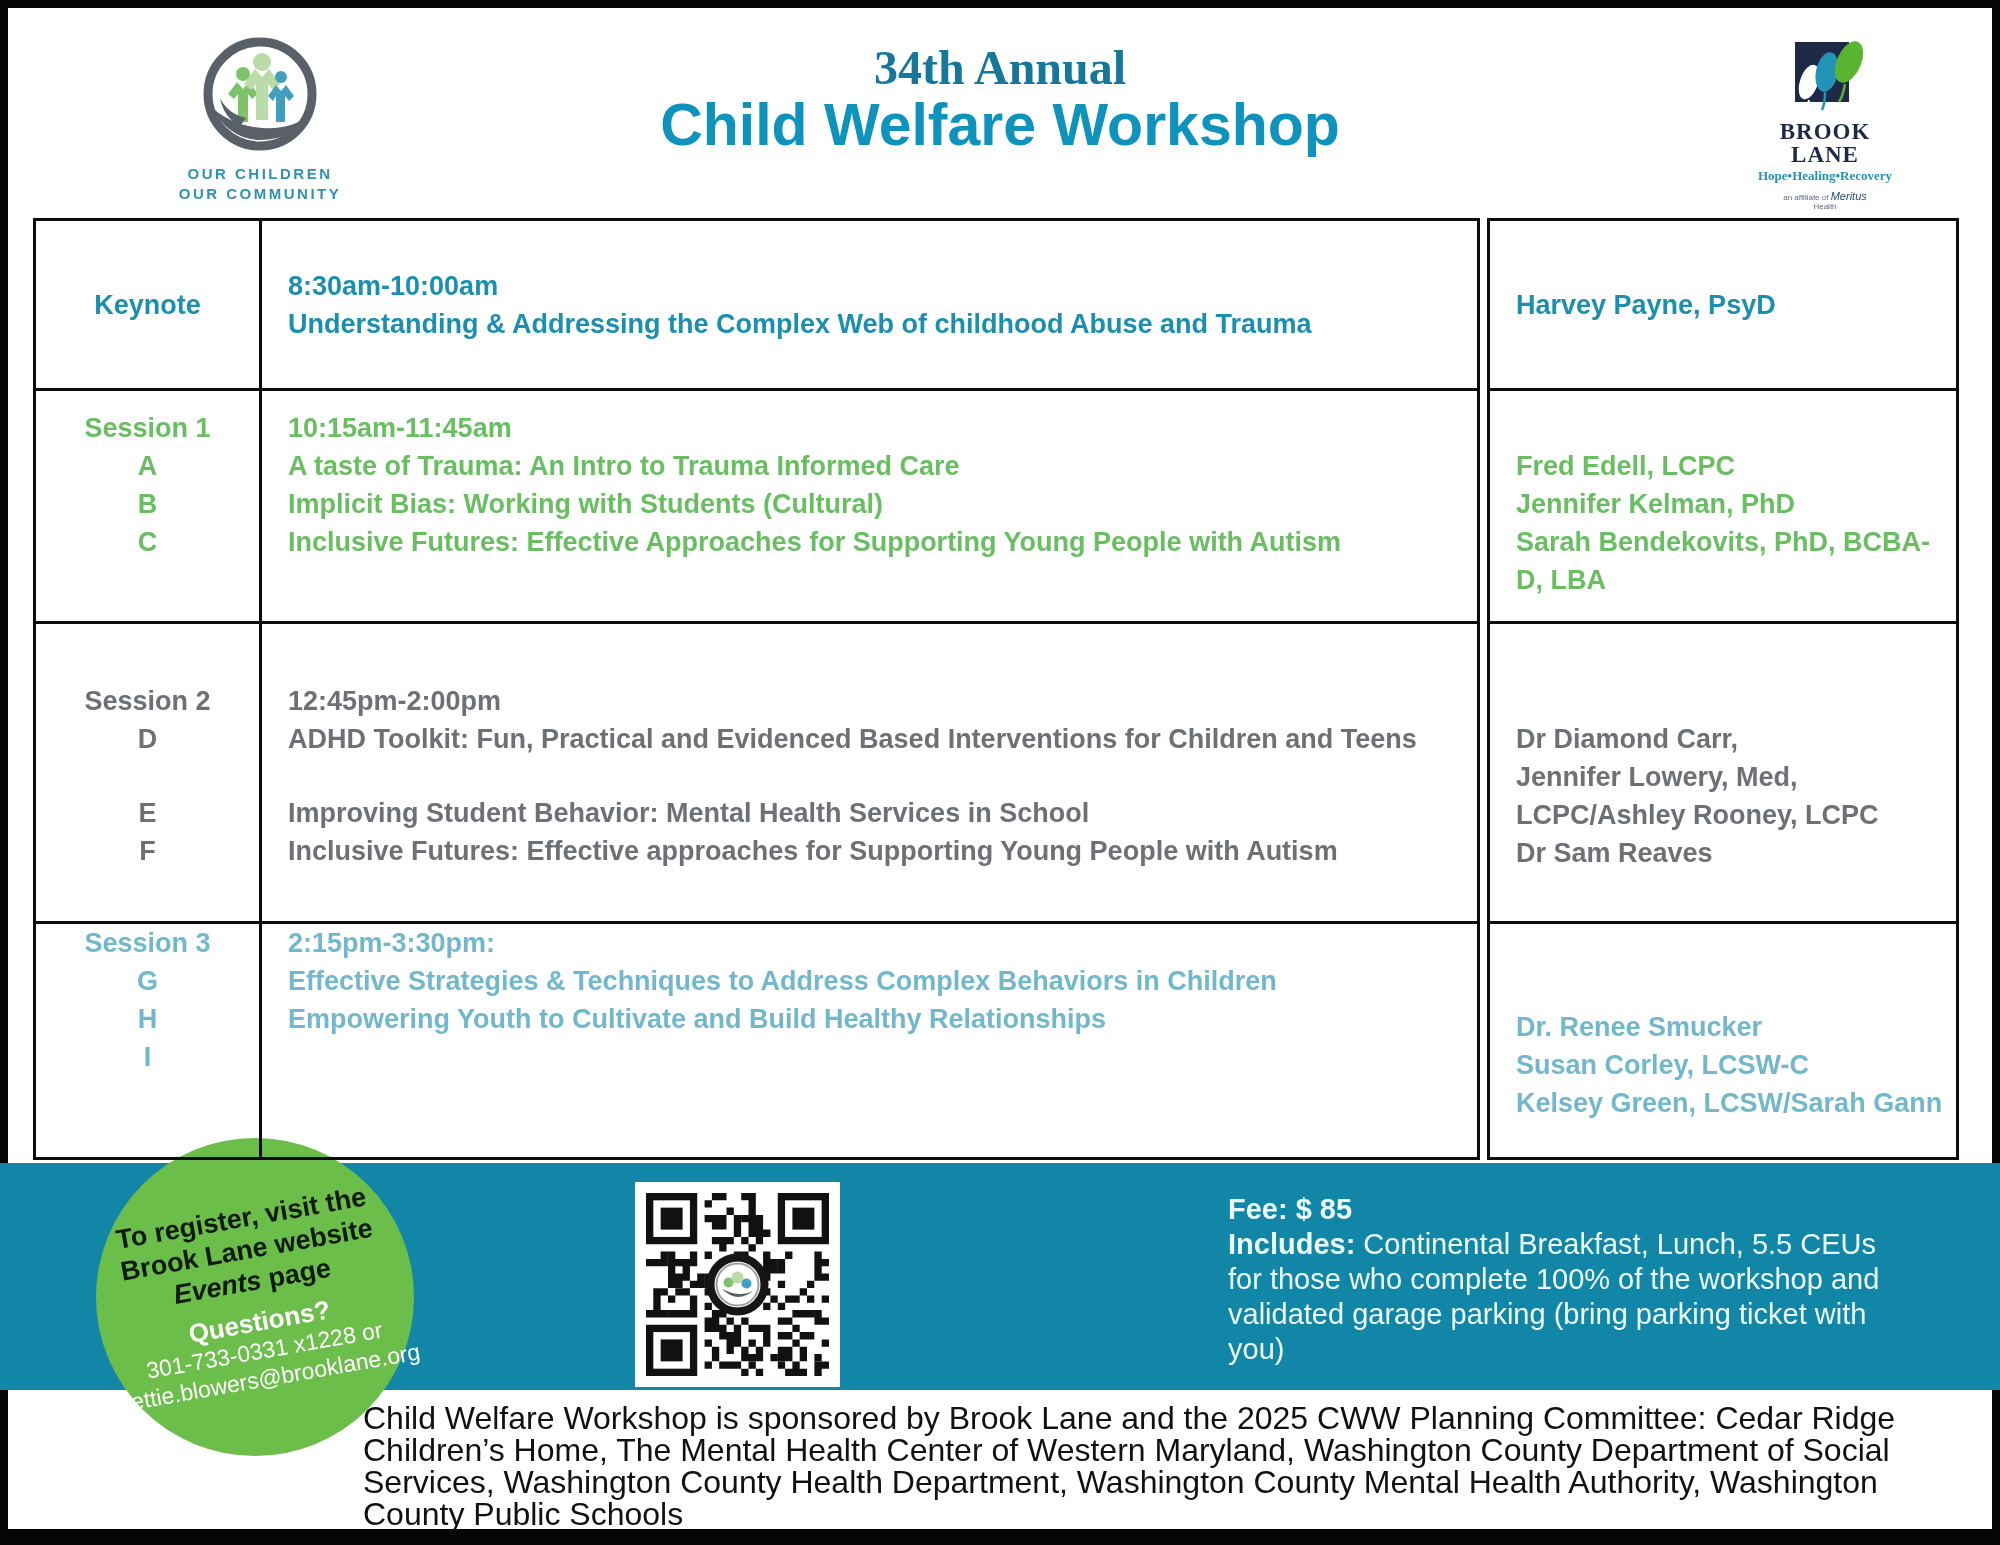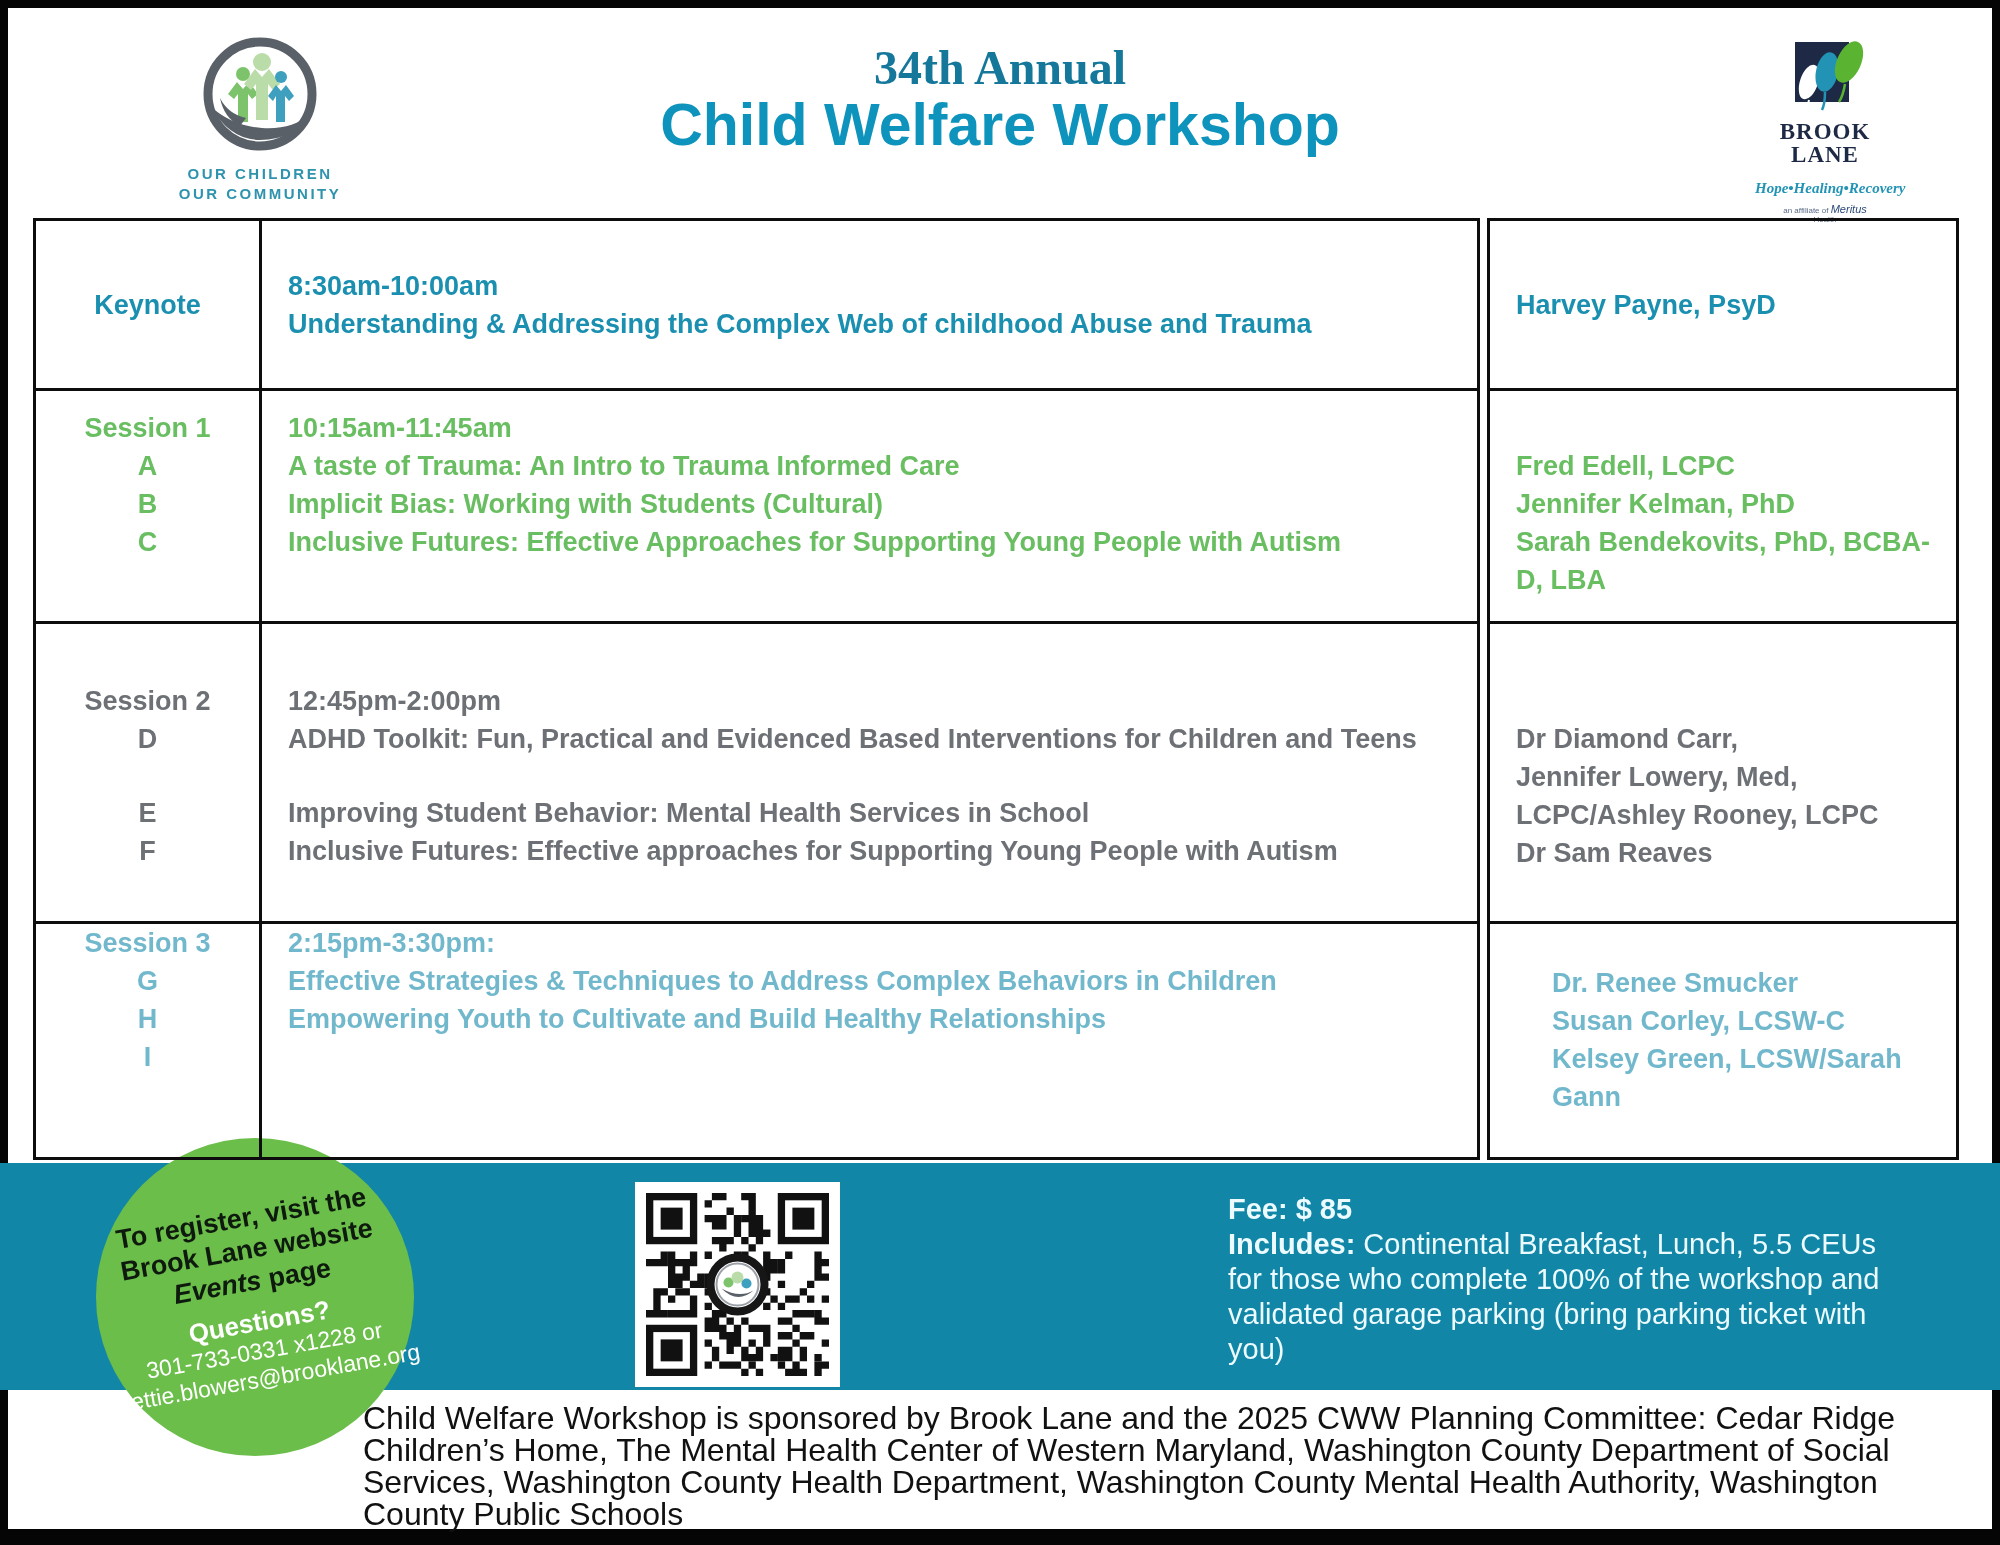--- a/index.html
+++ b/index.html
@@ -8,38 +8,38 @@
   .frame{position:absolute;inset:0;border:8px solid #050505;border-bottom-width:16px;z-index:1;}
 
   
   .occ-logo{position:absolute;left:168px;top:36px;width:184px;text-align:center;z-index:3;}
   .occ-text{margin-top:2px;color:#2F93AD;font-weight:700;font-size:15px;letter-spacing:2.5px;line-height:20px;}
   .titles{position:absolute;left:0;right:0;top:0;text-align:center;z-index:2;}
   .annual{margin-top:42px;font-family:"Liberation Serif",serif;font-weight:700;font-size:48px;color:#15789B;line-height:52px;}
   .main-title{font-weight:700;font-size:59px;color:#0E93BC;line-height:62px;}
   .bl-logo{position:absolute;left:1755px;top:40px;width:140px;text-align:center;z-index:3;}
   .bl-name{font-family:"Liberation Serif",serif;font-weight:700;font-size:23px;line-height:23px;color:#1D2945;letter-spacing:1px;}
-  .bl-tagline{font-family:"Liberation Serif",serif;font-style:italic;font-weight:700;font-size:15px;color:#2293B5;margin-top:14px;}
+  .bl-tagline{font-family:"Liberation Serif",serif;font-weight:700;font-size:13px;color:#2293B5;margin-top:2px;}
   .bl-affiliate{font-size:8px;color:#5a6c86;margin-top:6px;}
   .bl-affiliate .mer{font-size:11px;color:#2b4a7a;font-style:italic;font-weight:400;}
 
   
   .schedule{position:absolute;left:33px;top:218px;display:flex;gap:7px;z-index:3;}
   .tbl-main{display:grid;grid-template-columns:226px 1215px;grid-template-rows:170px 233px 300px 233px;
             border:3px solid #0d0d0d;background:transparent;}
   .tbl-side{display:grid;grid-template-columns:466px;grid-template-rows:170px 233px 300px 233px;
             border:3px solid #0d0d0d;background:transparent;}
   .cell{font-weight:700;font-size:27px;line-height:38px;box-sizing:border-box;}
   .br{border-right:3px solid #0d0d0d;} .bb{border-bottom:3px solid #0d0d0d;}
   .label{text-align:center;}
   .content{padding-left:26px;padding-right:10px;}
   .speaker{padding-left:26px;padding-right:10px;}
   .v-center{display:flex;flex-direction:column;justify-content:center;}
   .pt-s1{padding-top:18px;} .pt-s2{padding-top:58px;} .pt-s3{}
-  .pt-sp1{padding-top:56px;} .pt-sp2{padding-top:96px;} .pt-sp3{padding-top:40px;margin-left:36px;}
+  .pt-sp1{padding-top:56px;} .pt-sp2{padding-top:96px;} .pt-sp3{padding-top:84px;}
   .gap{margin-top:36px;}
   .c-key{color:#1A8FB0;} .c-s1{color:#68BE60;} .c-s2{color:#6D7175;} .c-s3{color:#72B8CD;}
 
   
   .band{position:absolute;left:0;right:0;top:1163px;height:227px;background:#1286A6;z-index:2;}
   .register-circle{position:absolute;left:96px;top:1138px;width:318px;height:318px;border-radius:50%;
                    background:#6CBE4B;z-index:2;display:flex;align-items:center;justify-content:center;}
   .circle-rotate{transform:rotate(-10deg);text-align:center;white-space:nowrap;}
   .rc-black{color:#0d1a0d;font-weight:700;font-size:27px;line-height:32px;}
   .rc-q{color:#fff;font-weight:700;font-size:26px;line-height:30px;margin-top:10px;}

